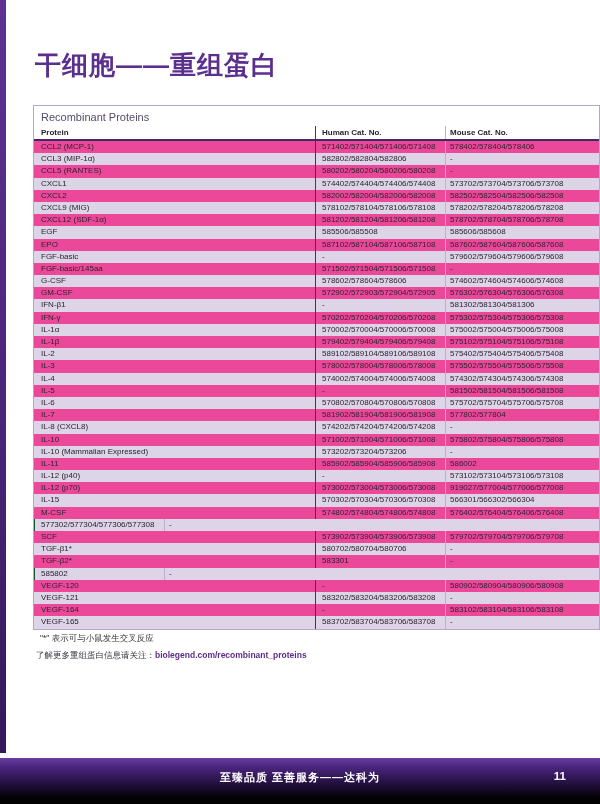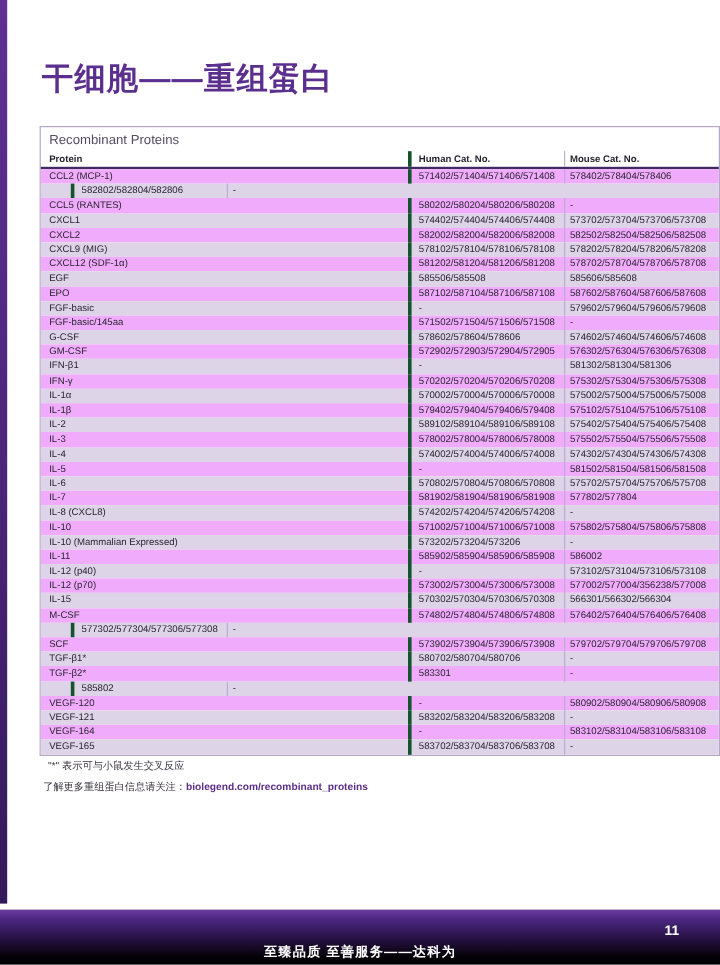--- a/index.html
+++ b/index.html
@@ -28,40 +28,40 @@
     height:20px; padding:5px 0 0 7px;
     font-size:11px; color:#554c66;
   }
   .hdr-row {
     display:flex; height:15px; align-items:flex-start;
     font-size:8px; font-weight:bold; color:#231f2a;
     border-bottom:2px solid #3f2a63;
   }
   .trow {
     display:flex; height:12.2px; align-items:center;
-    font-size:8px; color:#2a2430; background:#f0abfc;
+    font-size:8px; color:#2a2430; background:#ec4899;
   }
   .trow.alt { background:#ddd4e7; }
   .cell { display:block; height:100%; line-height:12.2px; overflow:hidden; white-space:nowrap; }
   .hdr-row .cell { line-height:13px; }
   .c-protein { width:281px; padding-left:7px; }
-  .c-human   { width:130px; padding-left:6px; border-left:3px solid #14532d;margin-left:25px; }
+  .c-human   { width:130px; padding-left:6px; border-left:1px solid #14532d; }
   .c-mouse   { width:124px; padding-left:4px; border-left:1px solid #bdaecd; }
   .notes {
     position:absolute; left:36px; top:630px; width:520px;
     font-size:8.5px; color:#39333f; line-height:17px;
   }
   .note-first { padding-left:4px; }
   .plink { color:#5c2d87; font-weight:bold; }
   .footer-bar {
     position:absolute; left:0; right:0; bottom:0; height:46px;
     background:linear-gradient(180deg,#6a3d9e 0%,#4b2680 18%,#241040 55%,#050208 85%,#000000 100%);
   }
   .footer-slogan {
-    position:absolute; left:0; right:0; top:28px;
+    position:absolute; left:0; right:0; top:12px;
     text-align:center; color:#ffffff; font-size:11px; font-weight:bold; letter-spacing:1px;
   }
   .footer-page-num {
     position:absolute; right:34px; top:12px;
     color:#ffffff; font-size:11.5px; font-weight:bold;
   }
 </style>
 </head>
 <body>
 
@@ -76,20 +76,21 @@
     <span class="cell c-human">Human Cat. No.</span>
     <span class="cell c-mouse">Mouse Cat. No.</span>
   </div>
   <div>
       <div class="trow">
         <span class="cell c-protein">CCL2 (MCP-1)</span>
         <span class="cell c-human">571402/571404/571406/571408</span>
         <span class="cell c-mouse">578402/578404/578406</span>
       </div>
       <div class="trow alt">
+        <span class="cell c-protein">CCL3 (MIP-1α)</span>
         <span class="cell c-human">582802/582804/582806</span>
         <span class="cell c-mouse">-</span>
       </div>
       <div class="trow">
         <span class="cell c-protein">CCL5 (RANTES)</span>
         <span class="cell c-human">580202/580204/580206/580208</span>
         <span class="cell c-mouse">-</span>
       </div>
       <div class="trow alt">
         <span class="cell c-protein">CXCL1</span>
@@ -212,21 +213,21 @@
         <span class="cell c-mouse">586002</span>
       </div>
       <div class="trow alt">
         <span class="cell c-protein">IL-12 (p40)</span>
         <span class="cell c-human">-</span>
         <span class="cell c-mouse">573102/573104/573106/573108</span>
       </div>
       <div class="trow">
         <span class="cell c-protein">IL-12 (p70)</span>
         <span class="cell c-human">573002/573004/573006/573008</span>
-        <span class="cell c-mouse">577002/577004/356238/577008</span>
+        <span class="cell c-mouse">919027/577004/577006/577008</span>
       </div>
       <div class="trow alt">
         <span class="cell c-protein">IL-15</span>
         <span class="cell c-human">570302/570304/570306/570308</span>
         <span class="cell c-mouse">566301/566302/566304</span>
       </div>
       <div class="trow">
         <span class="cell c-protein">M-CSF</span>
         <span class="cell c-human">574802/574804/574806/574808</span>
         <span class="cell c-mouse">576402/576404/576406/576408</span>

